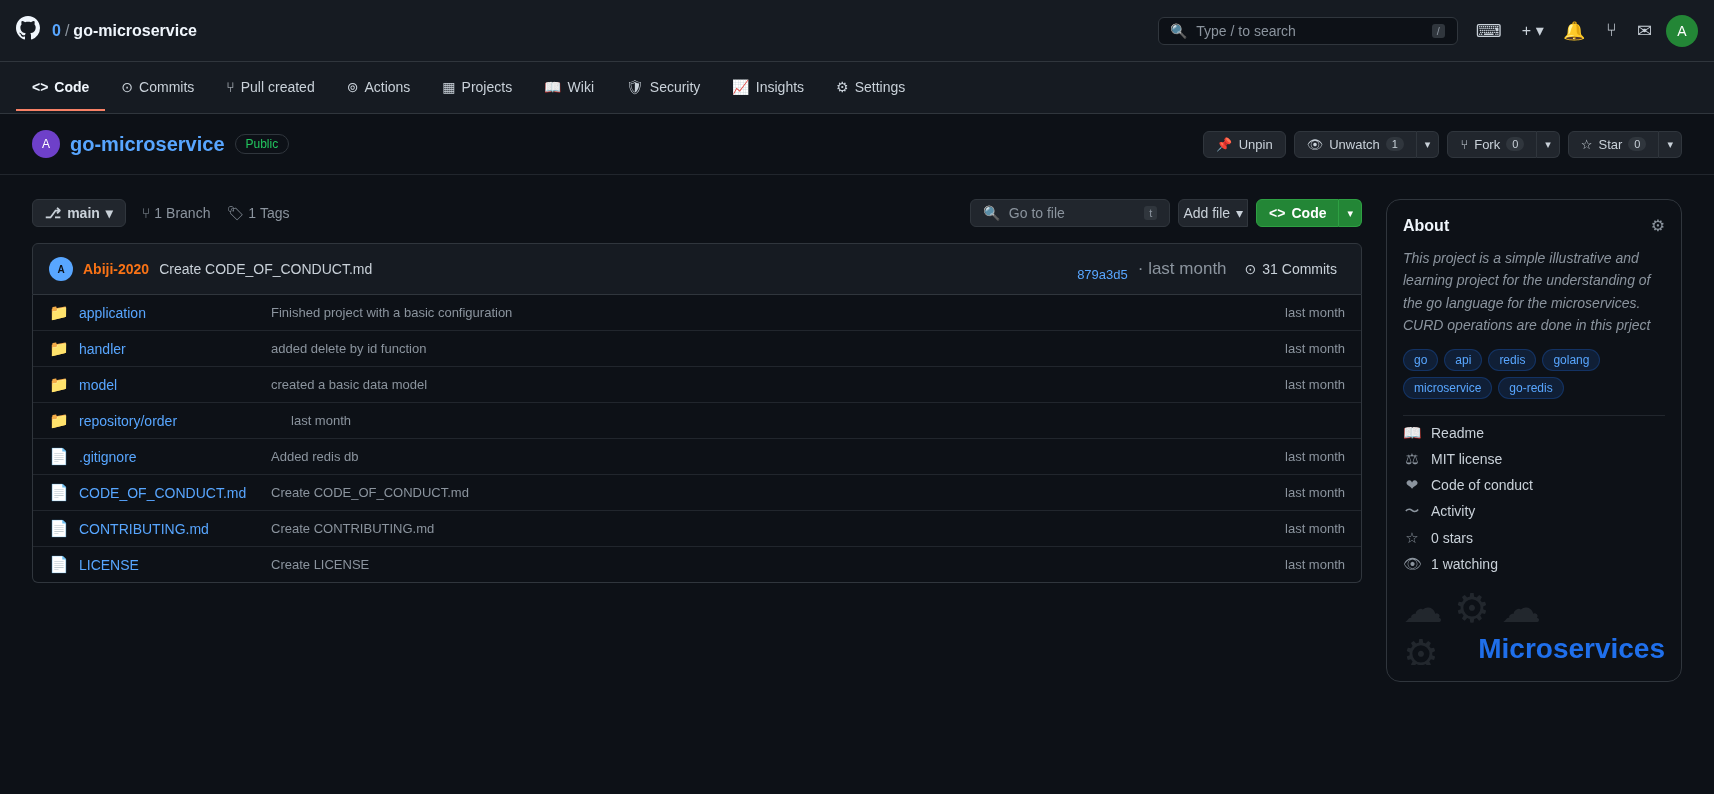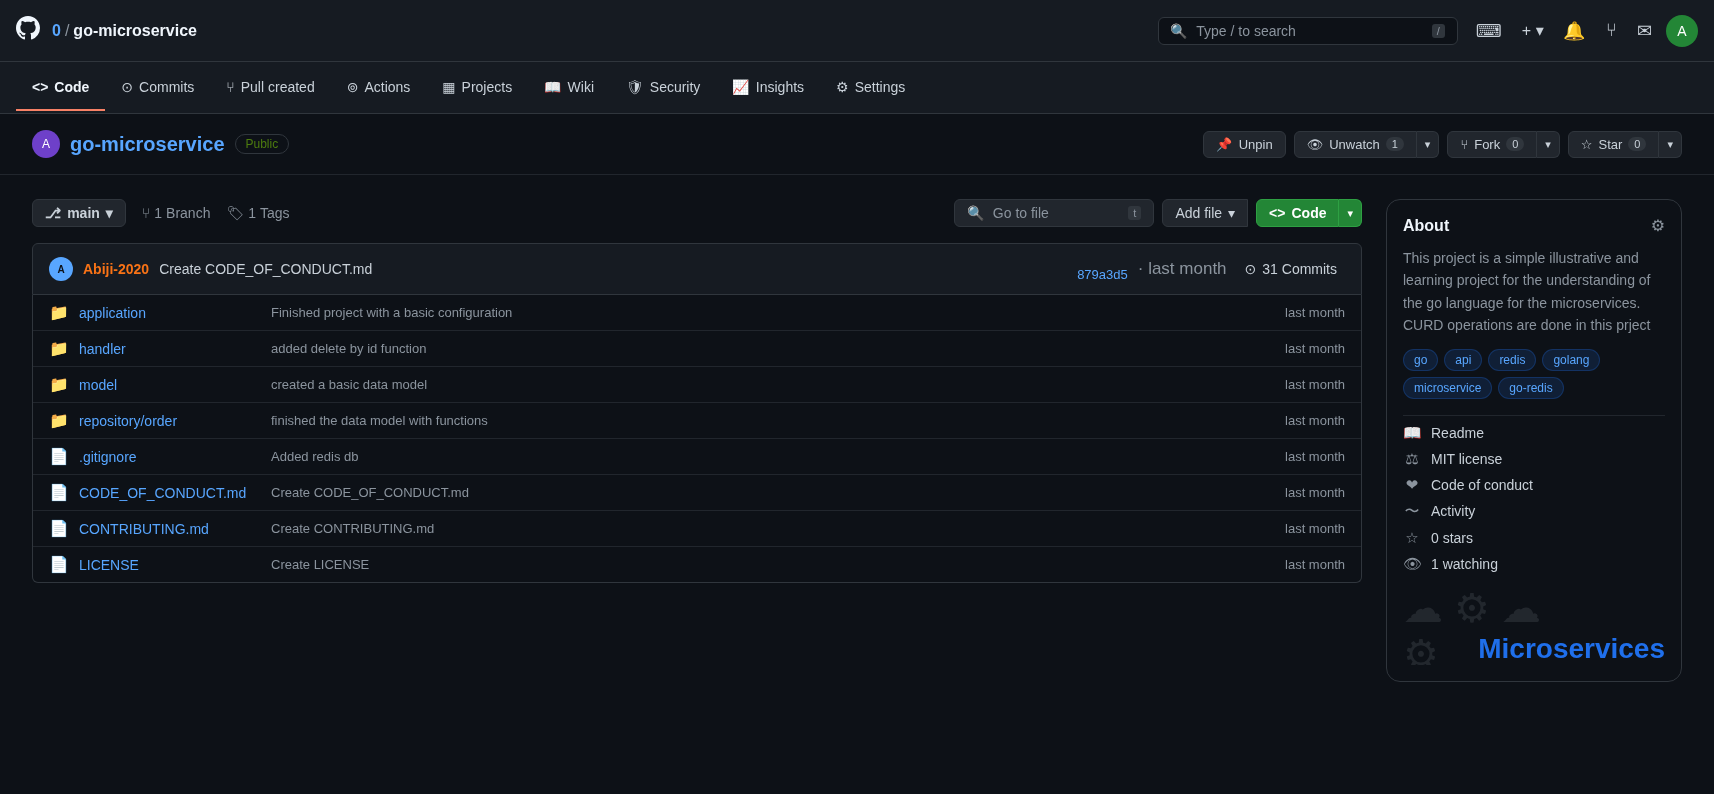--- a/index.html
+++ b/index.html
@@ -167,21 +167,21 @@
       font-size: 20px;
       font-weight: 600;
       color: #58a6ff;
     }
     .public-badge {
       background: transparent;
       border: 1px solid #30363d;
       border-radius: 20px;
       padding: 2px 10px;
       font-size: 12px;
-      color: #4d7c0f;
+      color: #22c55e;
     }
     .repo-actions {
       display: flex;
       align-items: center;
       gap: 8px;
     }
     .btn-outline {
       display: flex;
       align-items: center;
       gap: 6px;
@@ -284,21 +284,21 @@
       font-size: 11px;
     }
     .add-file-btn {
       display: flex;
       align-items: center;
       gap: 6px;
       background: #21262d;
       border: 1px solid #30363d;
       border-radius: 6px 0 0 6px;
       color: #c9d1d9;
-      padding: 5px 12px;
+      padding: 5px 4px;
       font-size: 14px;
       cursor: pointer;
     }
     .code-btn {
       display: flex;
       align-items: center;
       gap: 6px;
       background: #238636;
       border: 1px solid #2ea043;
       border-radius: 6px 0 0 6px;
@@ -439,20 +439,21 @@
     .about-settings {
       color: #8b949e;
       cursor: pointer;
       font-size: 16px;
     }
     .about-desc {
       color: #8b949e;
       font-size: 14px;
       line-height: 1.6;
       margin-bottom: 12px;
+      font-style: italic;
     }
     .tags-row {
       display: flex;
       flex-wrap: wrap;
       gap: 6px;
       margin-bottom: 16px;
     }
     .tag {
       background: #1f6feb26;
       border: 1px solid #1f6feb40;
@@ -703,21 +704,20 @@
     </div>
         <div class="file-row">
       <span class="file-icon">📁</span>
       <span class="file-name">model</span>
       <span class="file-commit">created a basic data model</span>
       <span class="file-time">last month</span>
     </div>
         <div class="file-row">
       <span class="file-icon">📁</span>
       <span class="file-name">repository/order</span>
-      <span class="file-commit">finished the data model with functions</span>
       <span class="file-time">last month</span>
     </div>
         <div class="file-row">
       <span class="file-icon">📄</span>
       <span class="file-name">.gitignore</span>
       <span class="file-commit">Added redis db</span>
       <span class="file-time">last month</span>
     </div>
         <div class="file-row">
       <span class="file-icon">📄</span>

